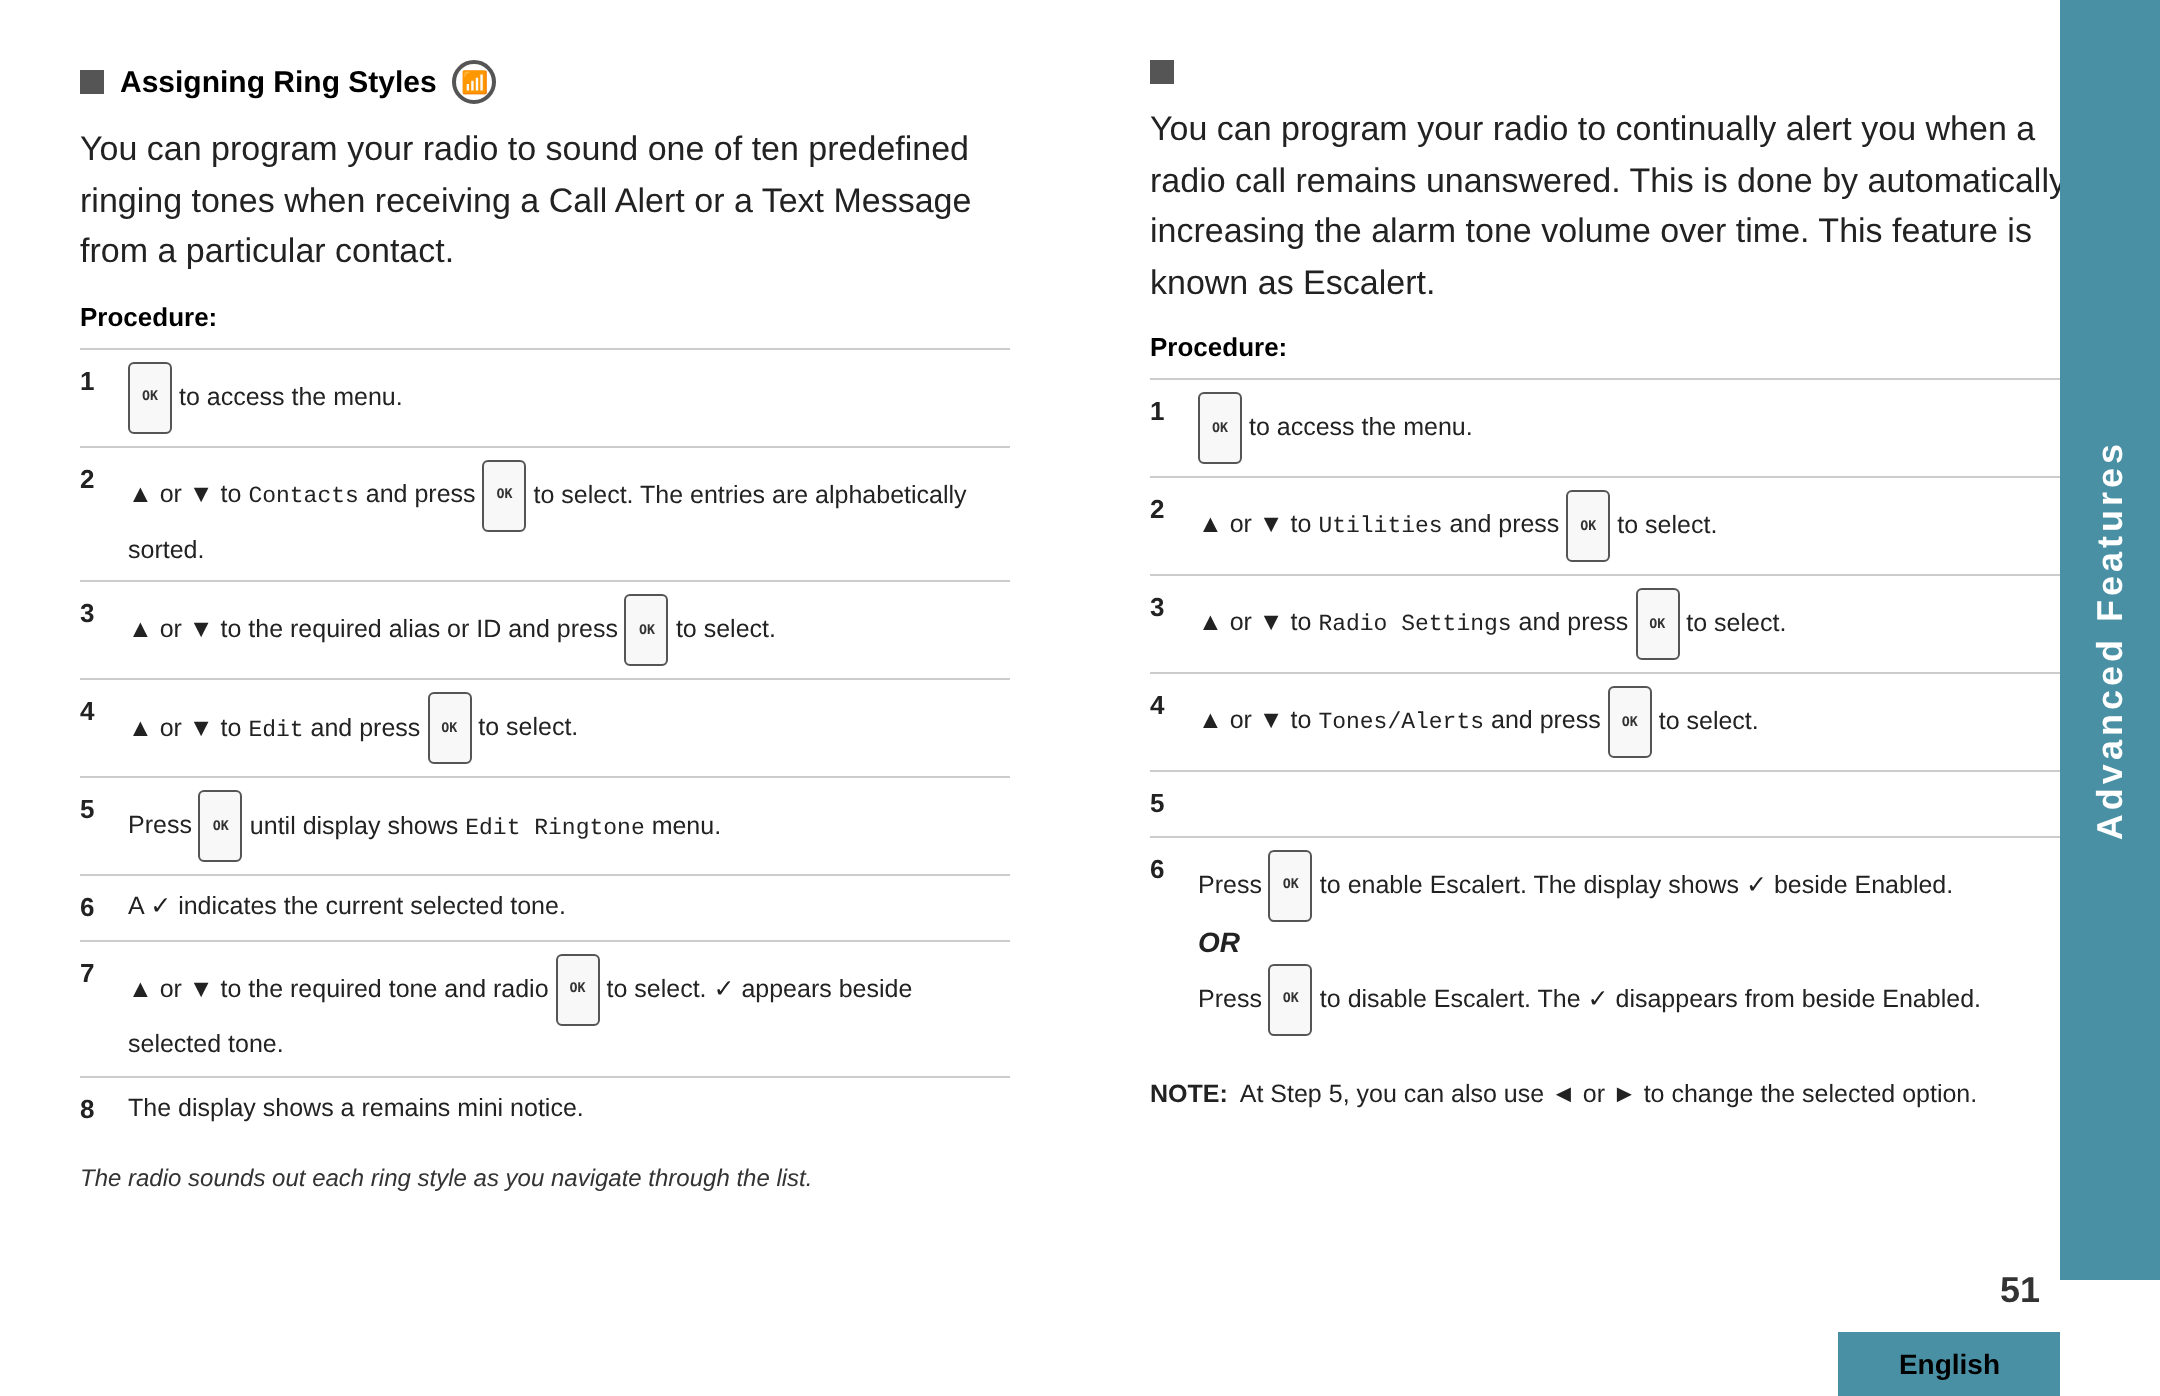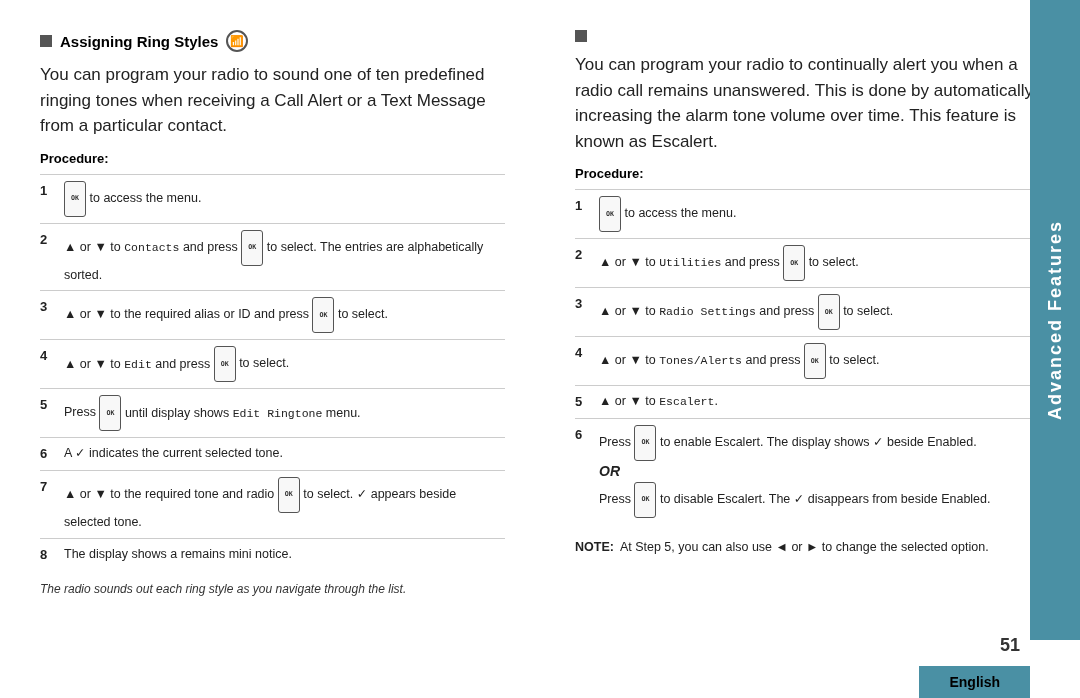--- a/index.html
+++ b/index.html
@@ -340,23 +340,20 @@
             <span>▲ or ▼ to <code>Tones/Alerts</code> and press </span>
             <span class="menu-icon">
                 <small>OK</small>
               </span>
             <span> to select.</span>
           </span>
         </li>
 
         <li class="step-item">
           <span class="step-number">5</span>
-          <span class="step-content">
-            <span>▲ or ▼ to <code>Escalert</code>.</span>
-          </span>
         </li>
 
         <li class="step-item">
           <span class="step-number">6</span>
           <span class="step-content">
             <span>Press </span>
             <span class="menu-icon">
                 <small>OK</small>
               </span>
             <span> to enable Escalert. The display shows ✓ beside Enabled.</span>

